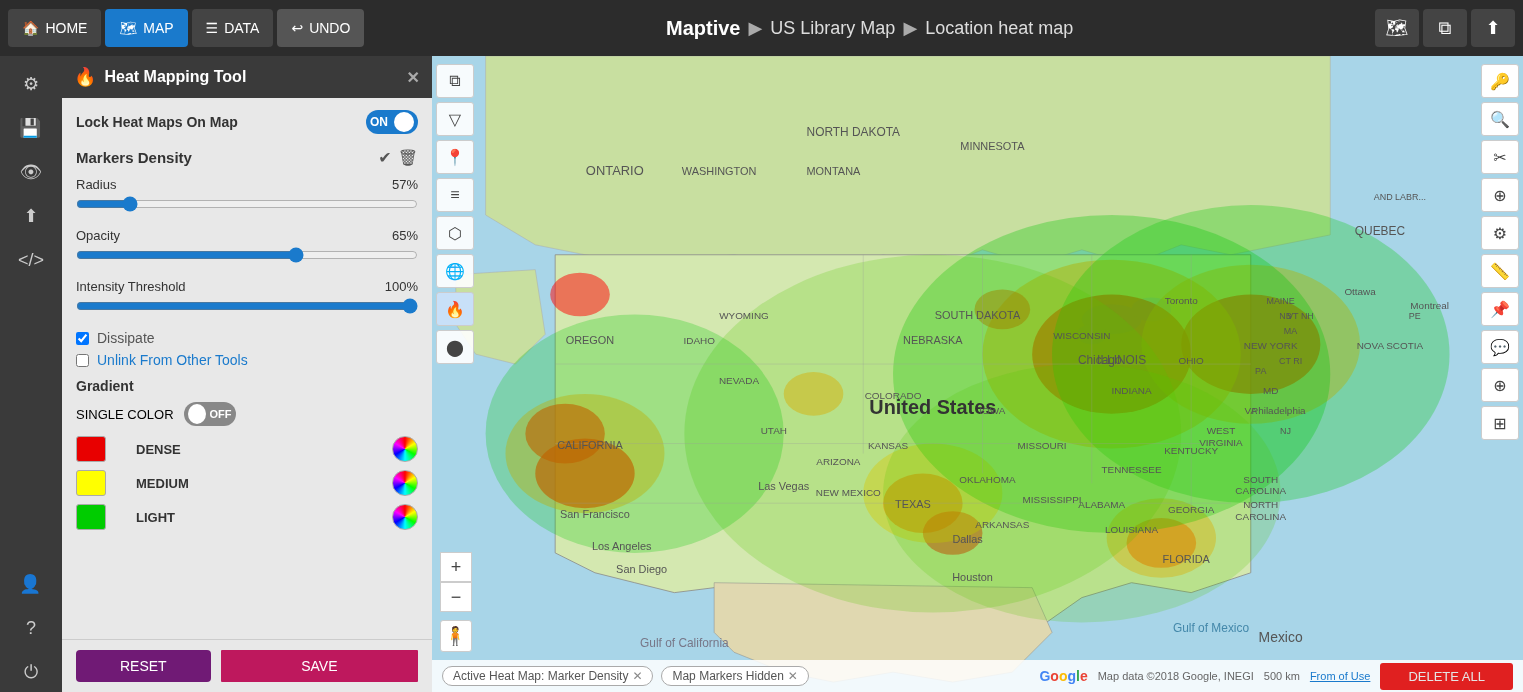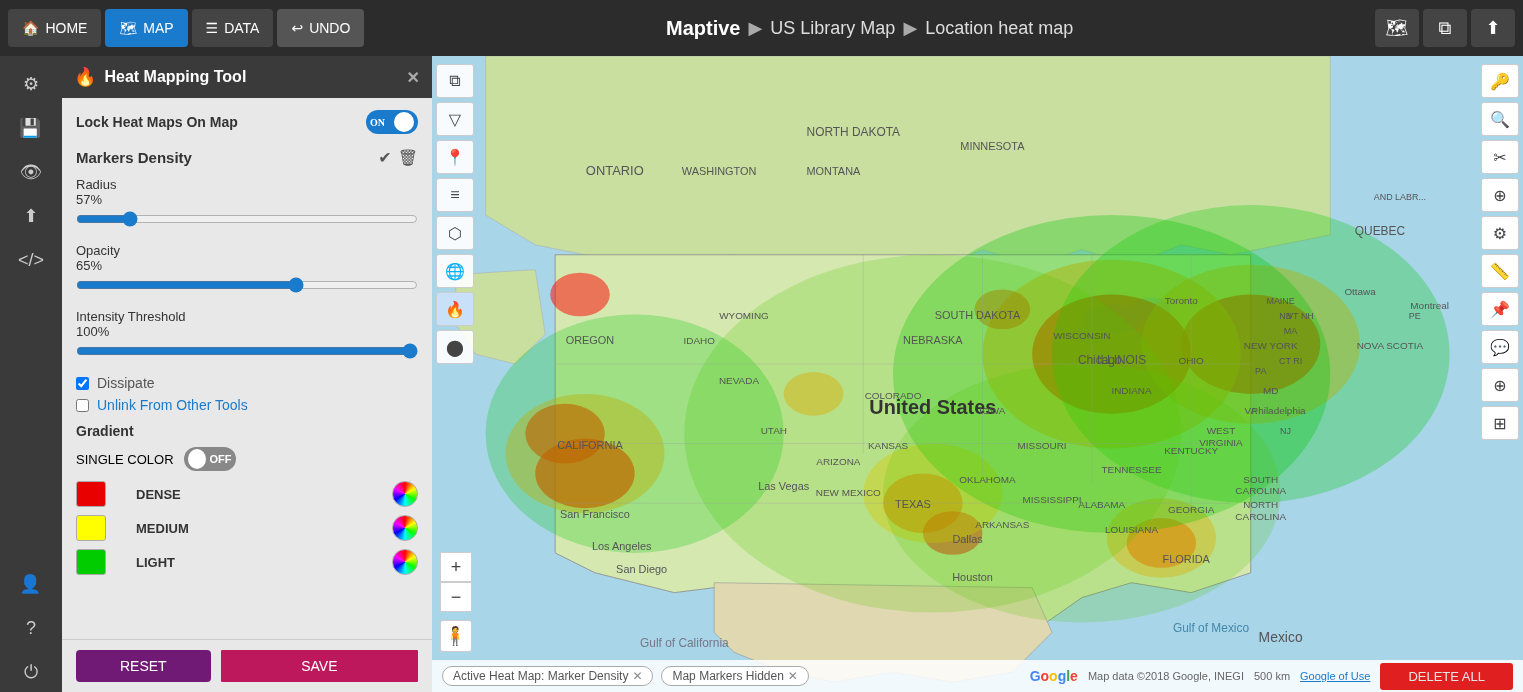--- a/index.html
+++ b/index.html
@@ -93,35 +93,35 @@
     .toggle-switch {
       background: #1a7acc; border-radius: 12px; width: 52px; height: 24px;
       display: flex; align-items: center; padding: 2px 4px; cursor: pointer;
       position: relative;
     }
     .toggle-switch .knob {
       width: 20px; height: 20px; background: #fff; border-radius: 50%;
       margin-left: auto;
     }
     .toggle-switch .toggle-label {
-      color: #fff; font-size: 10px; font-weight: bold; margin-right: 4px; font-family: Liberation Serif, serif;
+      color: #fff; font-size: 12px; font-weight: bold; margin-right: 4px;
     }
     .section-row {
       display: flex; align-items: center; justify-content: space-between;
       margin-bottom: 10px;
     }
     .section-title { font-size: 15px; font-weight: bold; color: #333; }
     .section-icons { display: flex; gap: 6px; }
     .section-icon-btn {
       background: none; border: none; cursor: pointer; color: #555; font-size: 16px;
     }
 
     
     .slider-group { margin-bottom: 12px; }
-    .slider-label-row { display: flex; justify-content: space-between; font-size: 13px; color: #333; margin-bottom: 4px; flex-direction: column; }
+    .slider-label-row { display: flex; justify-content: space-between; font-size: 13px; color: #333; margin-bottom: 4px; }
     input[type=range] {
       width: 100%; accent-color: #1a7acc; cursor: pointer;
     }
 
     
     .check-row { display: flex; align-items: center; gap: 8px; margin-bottom: 6px; font-size: 14px; color: #555; }
     .check-row.link-row { color: #1a7acc; cursor: pointer; }
 
     
     .gradient-section { margin-top: 10px; }
@@ -559,19 +559,19 @@
             <span>Map Markers Hidden</span>
             <span class="tag-x">✕</span>
           </div>
         </div>
         <div class="map-info-right">
           <span class="google-logo">
             <span class="g">G</span><span class="o1">o</span><span class="o2">o</span><span class="g2">g</span><span class="l">l</span><span class="e">e</span>
           </span>
           <span>Map data ©2018 Google, INEGI</span>
           <span>500 km</span>
-          <span class="terms-link">Google of Use</span>
+          <span class="terms-link">From of Use</span>
           <button class="delete-all-btn">DELETE ALL</button>
         </div>
       </div>
     </div>
   </div>
 </div>
 
 </body></html>

